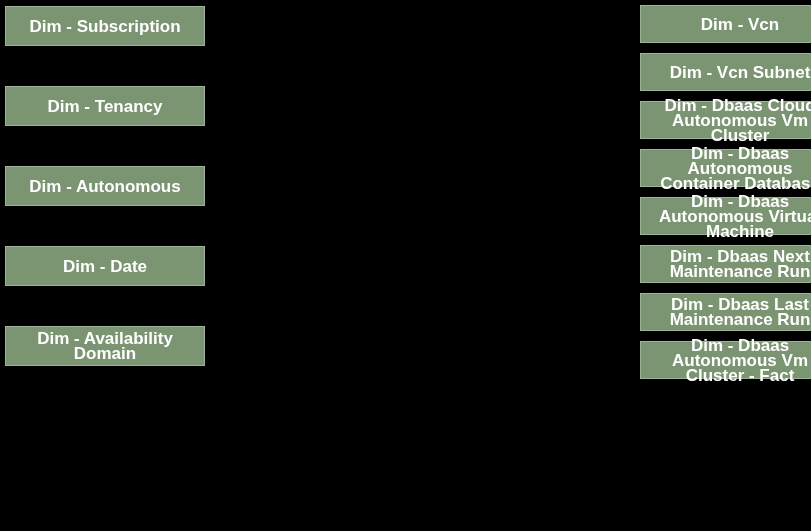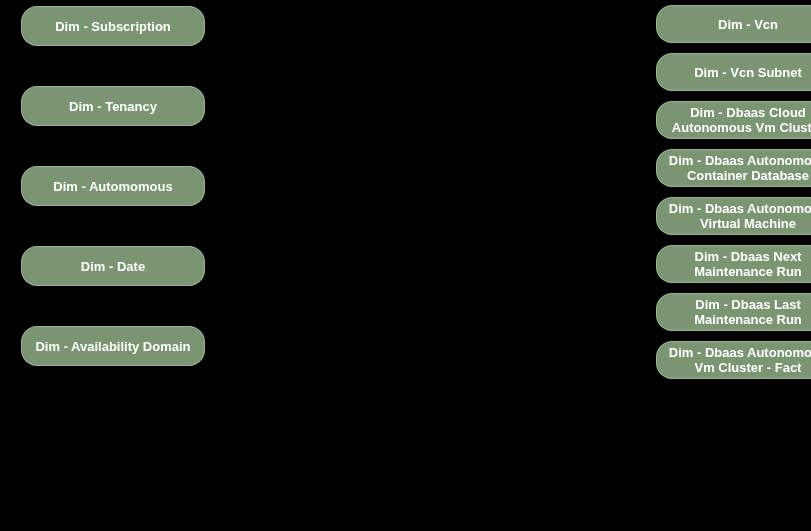--- a/index.html
+++ b/index.html
@@ -31,28 +31,27 @@
     top: 5px;
     width: 200px;
     gap: 10px;
   }
   .node {
     box-sizing: border-box;
     display: flex;
     align-items: center;
     justify-content: center;
     text-align: center;
-    border-radius: 16px;
+    border-radius: 0;
     color: var(--text-color, #ffffff);
-    font-size: 13px;
+    font-size: 17px;
     font-weight: 700;
     line-height: 15px;
     padding: 3px 8px;
     cursor: pointer;
-    margin-left: 16px;
   }
   .node-dim {
     background: var(--dim-color, #7b9471);
     border: 1px solid rgba(255, 255, 255, 0.28);
   }
   .col-left .node-dim { height: 40px; }
   .col-right .node-dim { height: 38px; }
   .node-fact {
     position: absolute;
     left: 327px;
@@ -70,21 +69,21 @@
 
   <div class="col col-left">
 
   <div class="node node-dim">
         <span>Dim - Subscription</span>
       </div>
       <div class="node node-dim">
         <span>Dim - Tenancy</span>
       </div>
       <div class="node node-dim">
-        <span>Dim - Automomous</span>
+        <span>Dim - Autonomous</span>
       </div>
       <div class="node node-dim">
         <span>Dim - Date</span>
       </div>
       <div class="node node-dim">
         <span>Dim - Availability Domain</span>
       </div>
     </div>
 
 

